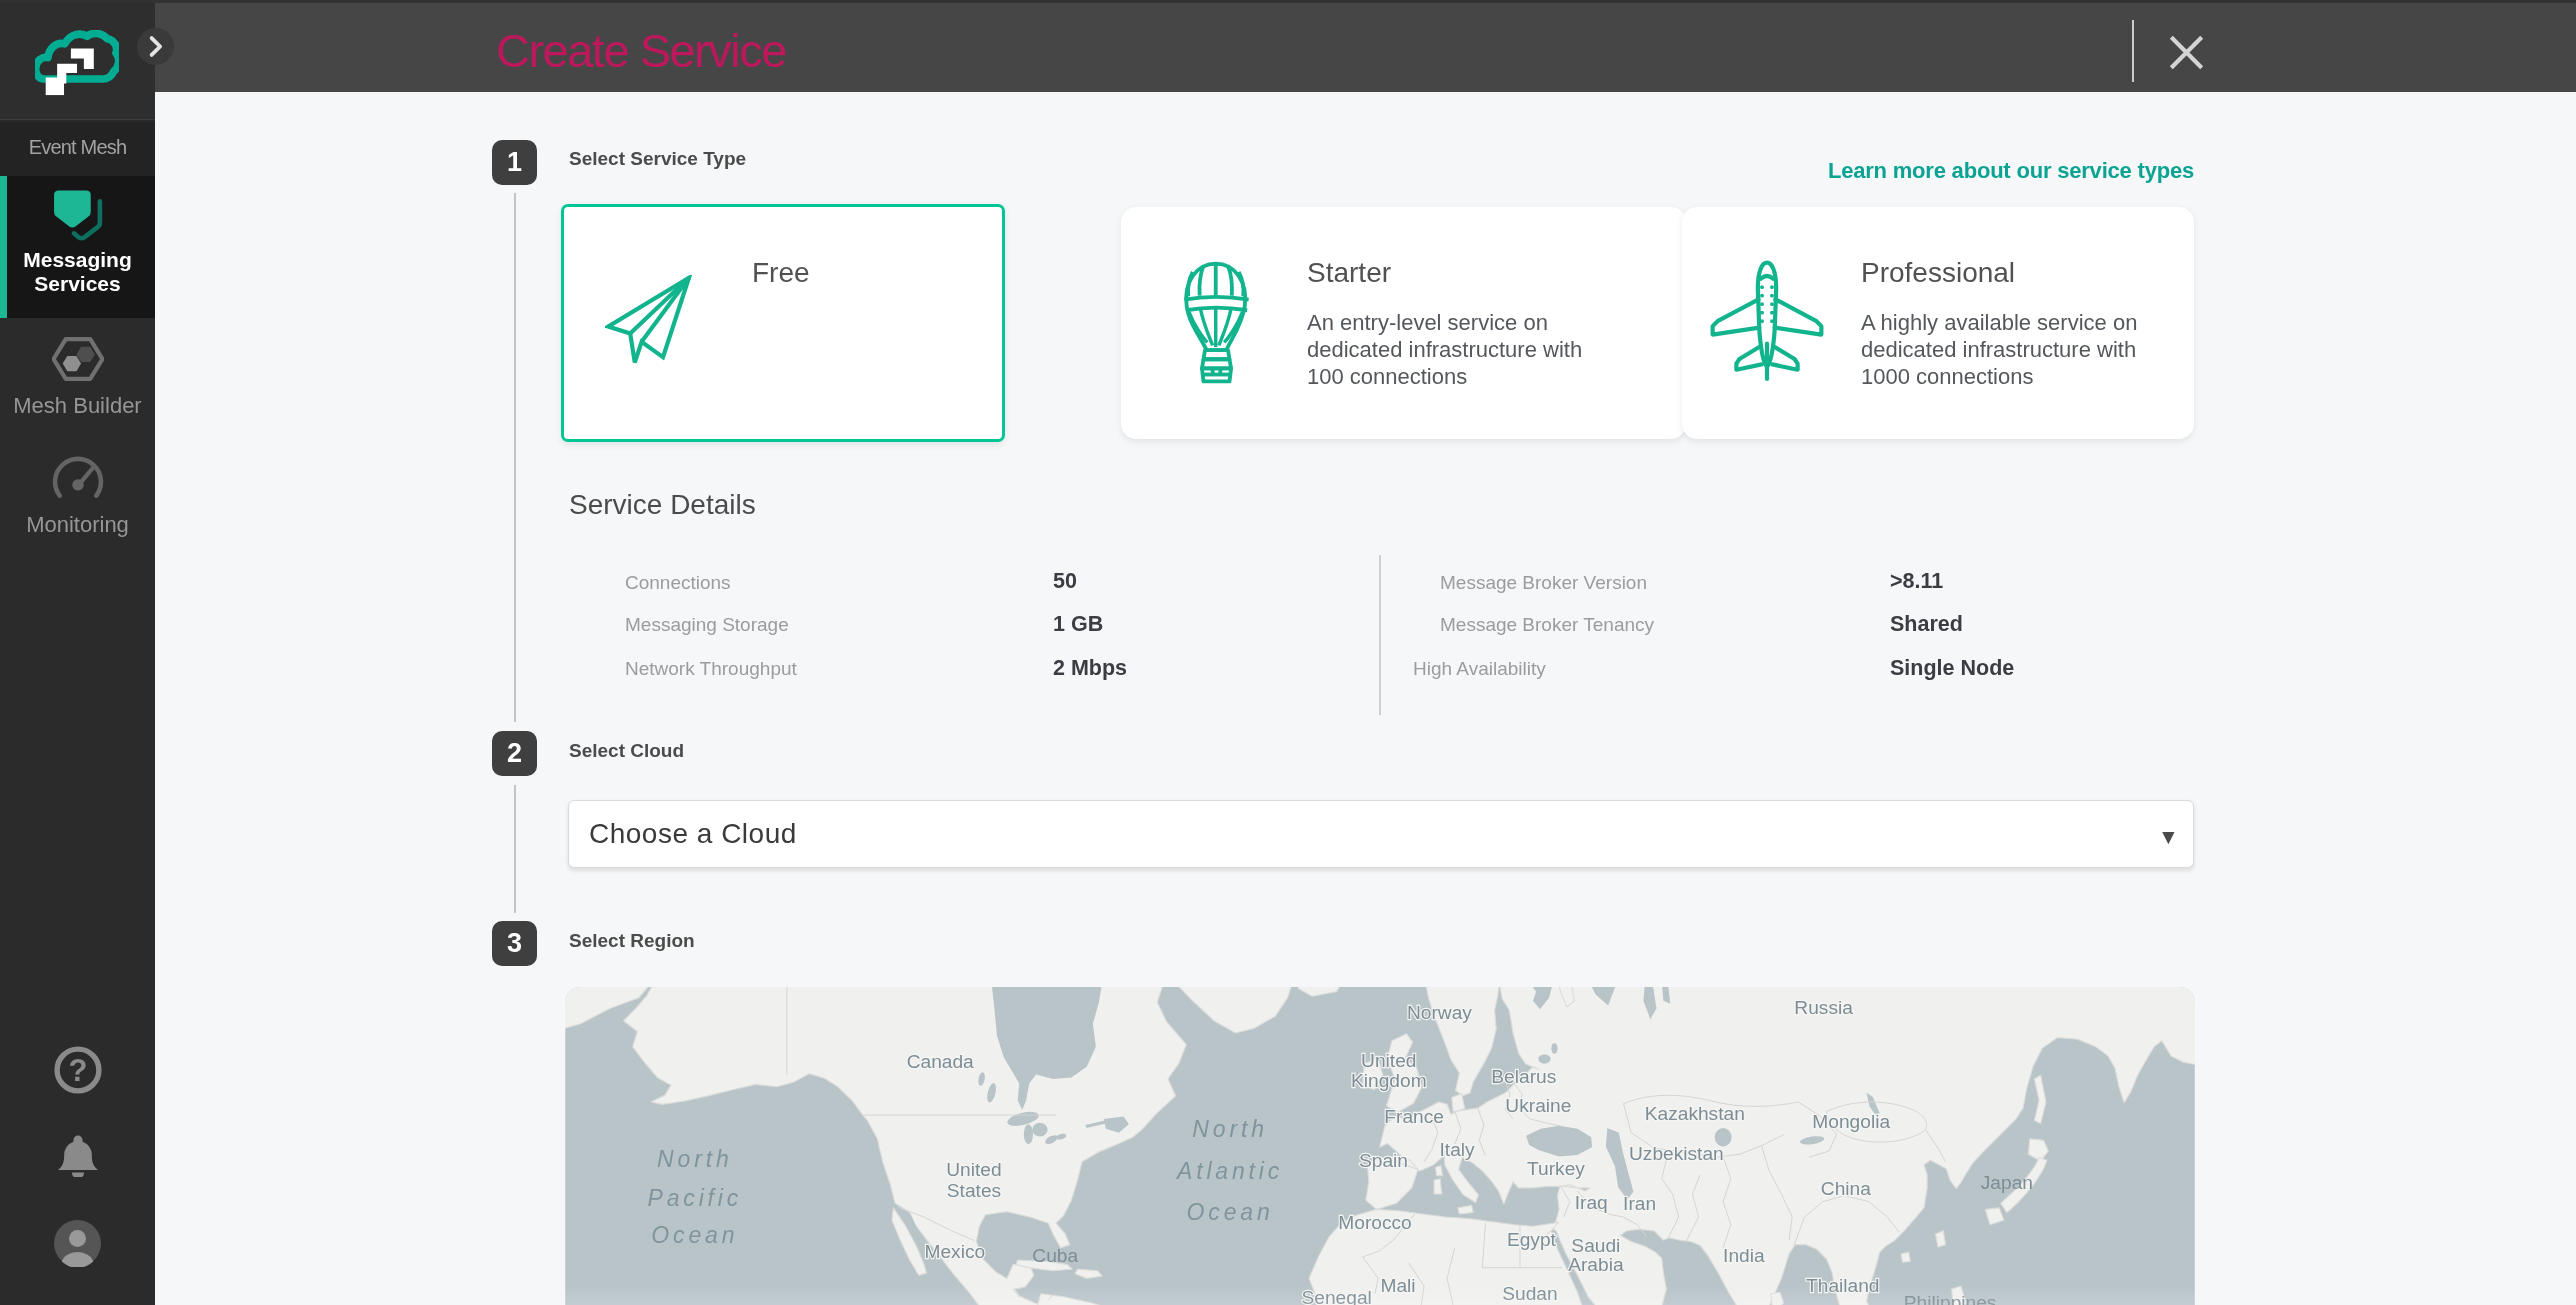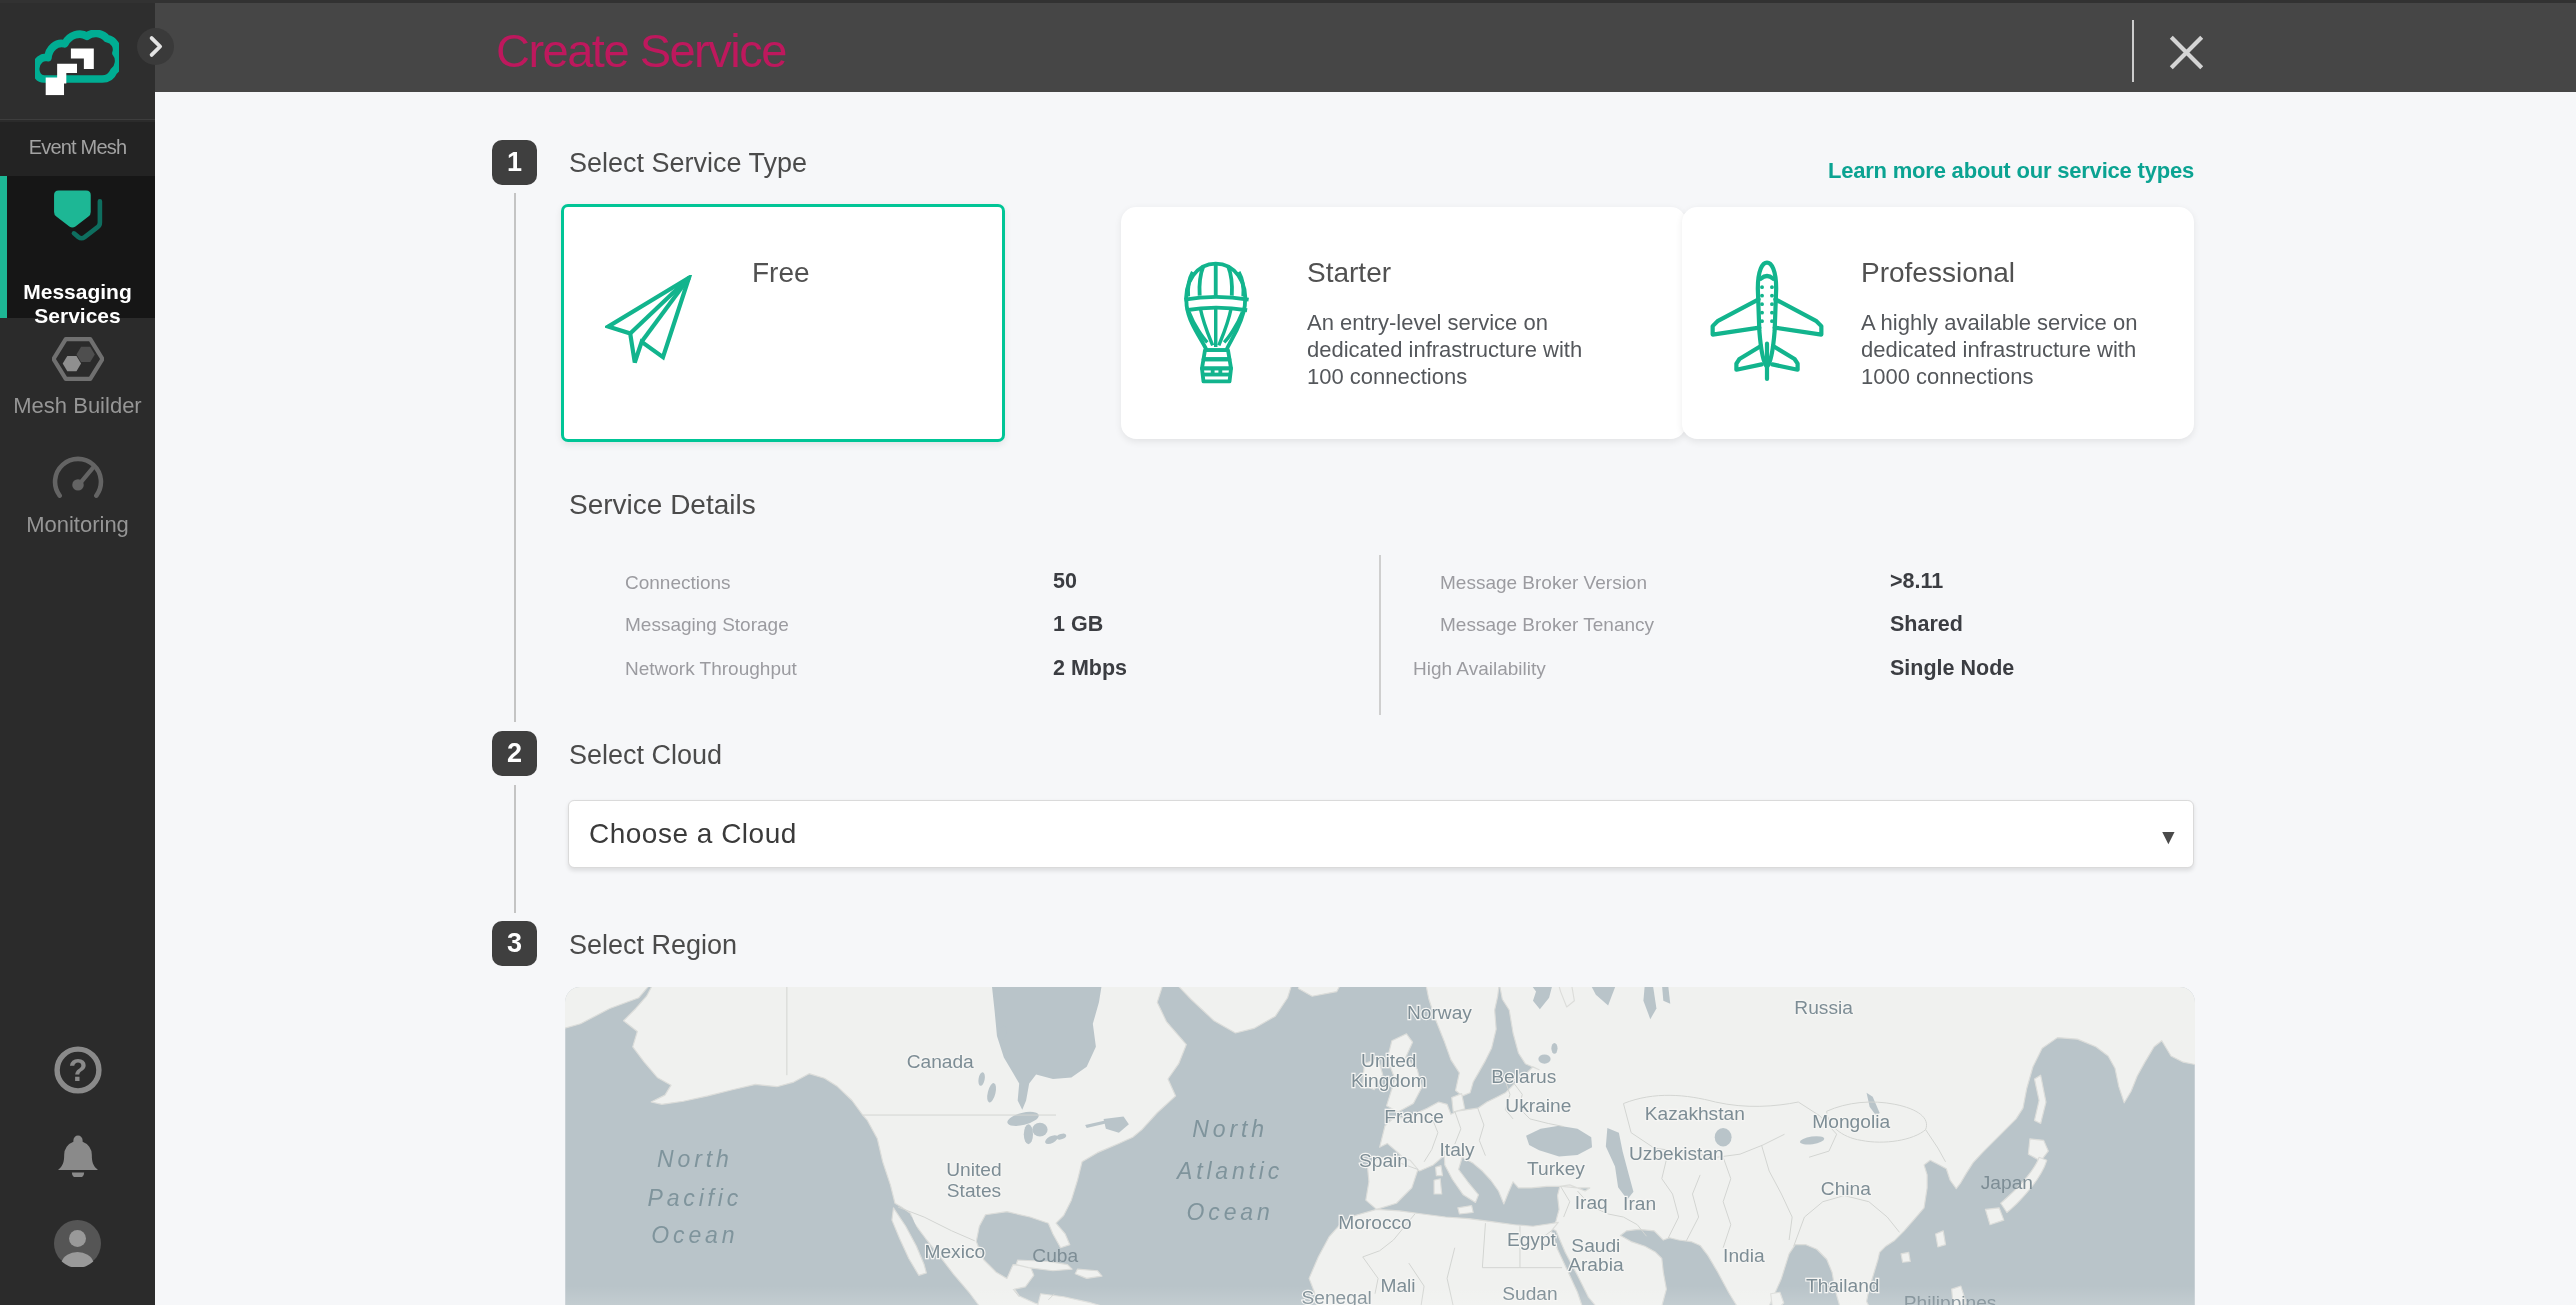--- a/index.html
+++ b/index.html
@@ -13,26 +13,26 @@
 #header { left:155px; top:0; width:2421px; height:92px; background:#464646; }
 #htitle { left:496px; top:23px; font-size:47px; color:#be185d; letter-spacing:-1.5px; }
 #hsep { left:2132px; top:20px; width:1.5px; height:62px; background:#cccccc; }
 
 
 #sidebar { left:0; top:0; width:155px; height:1306px; background:#2b2b2b; }
 #sbtop { left:0; top:0; width:155px; height:120px; background:#2e2e2e; border-bottom:1.5px solid #3d3d3d; }
 #sbem { left:0; top:122px; width:155px; height:54px; background:#232323; color:#a3a3a3; font-size:20px; letter-spacing:-0.8px; text-align:center; line-height:51px; }
 #sbactive { left:0; top:176px; width:155px; height:142px; background:#161616; }
 #sbbar { left:0; top:176px; width:7px; height:142px; background:#1db795; }
-.sbtxt { width:155px; text-align:center; color:#fff; font-size:21px; font-weight:600;margin-top:32px; }
+.sbtxt { width:155px; text-align:center; color:#fff; font-size:21px; font-weight:600; }
 .sbtxt2 { width:155px; text-align:center; color:#969696; font-size:22px; }
 
 
 .badge { width:45px; height:45px; background:#3f3f3f; border-radius:10px; color:#fff; font-size:27px; font-weight:700; text-align:center; line-height:45px; }
-.steptitle { font-size:27px; font-weight:400; color:#4b4b4b; }
+.steptitle { font-size:19px; font-weight:700; color:#4b4b4b; }
 #vline1 { left:514px; top:193px; width:2.3px; height:529px; background:#c4c4c4; }
 #vline2 { left:514px; top:785px; width:2.3px; height:128px; background:#c4c4c4; }
 #learnmore { top:158px; right:382px; font-size:22px; font-weight:600; color:#0ba392; letter-spacing:-0.2px; }
 
 
 .card { background:#fff; border-radius:15.3px; box-shadow:0 2.3px 7.7px rgba(0,0,0,0.08); }
 #card1 { left:561px; top:204px; width:444px; height:238px; border:3.8px solid #00c596; border-radius:7px; }
 #card2 { left:1121px; top:207px; width:565px; height:232px; }
 #card3 { left:1682px; top:207px; width:512px; height:232px; }
 .ctitle { font-size:28px; color:#515151; }

